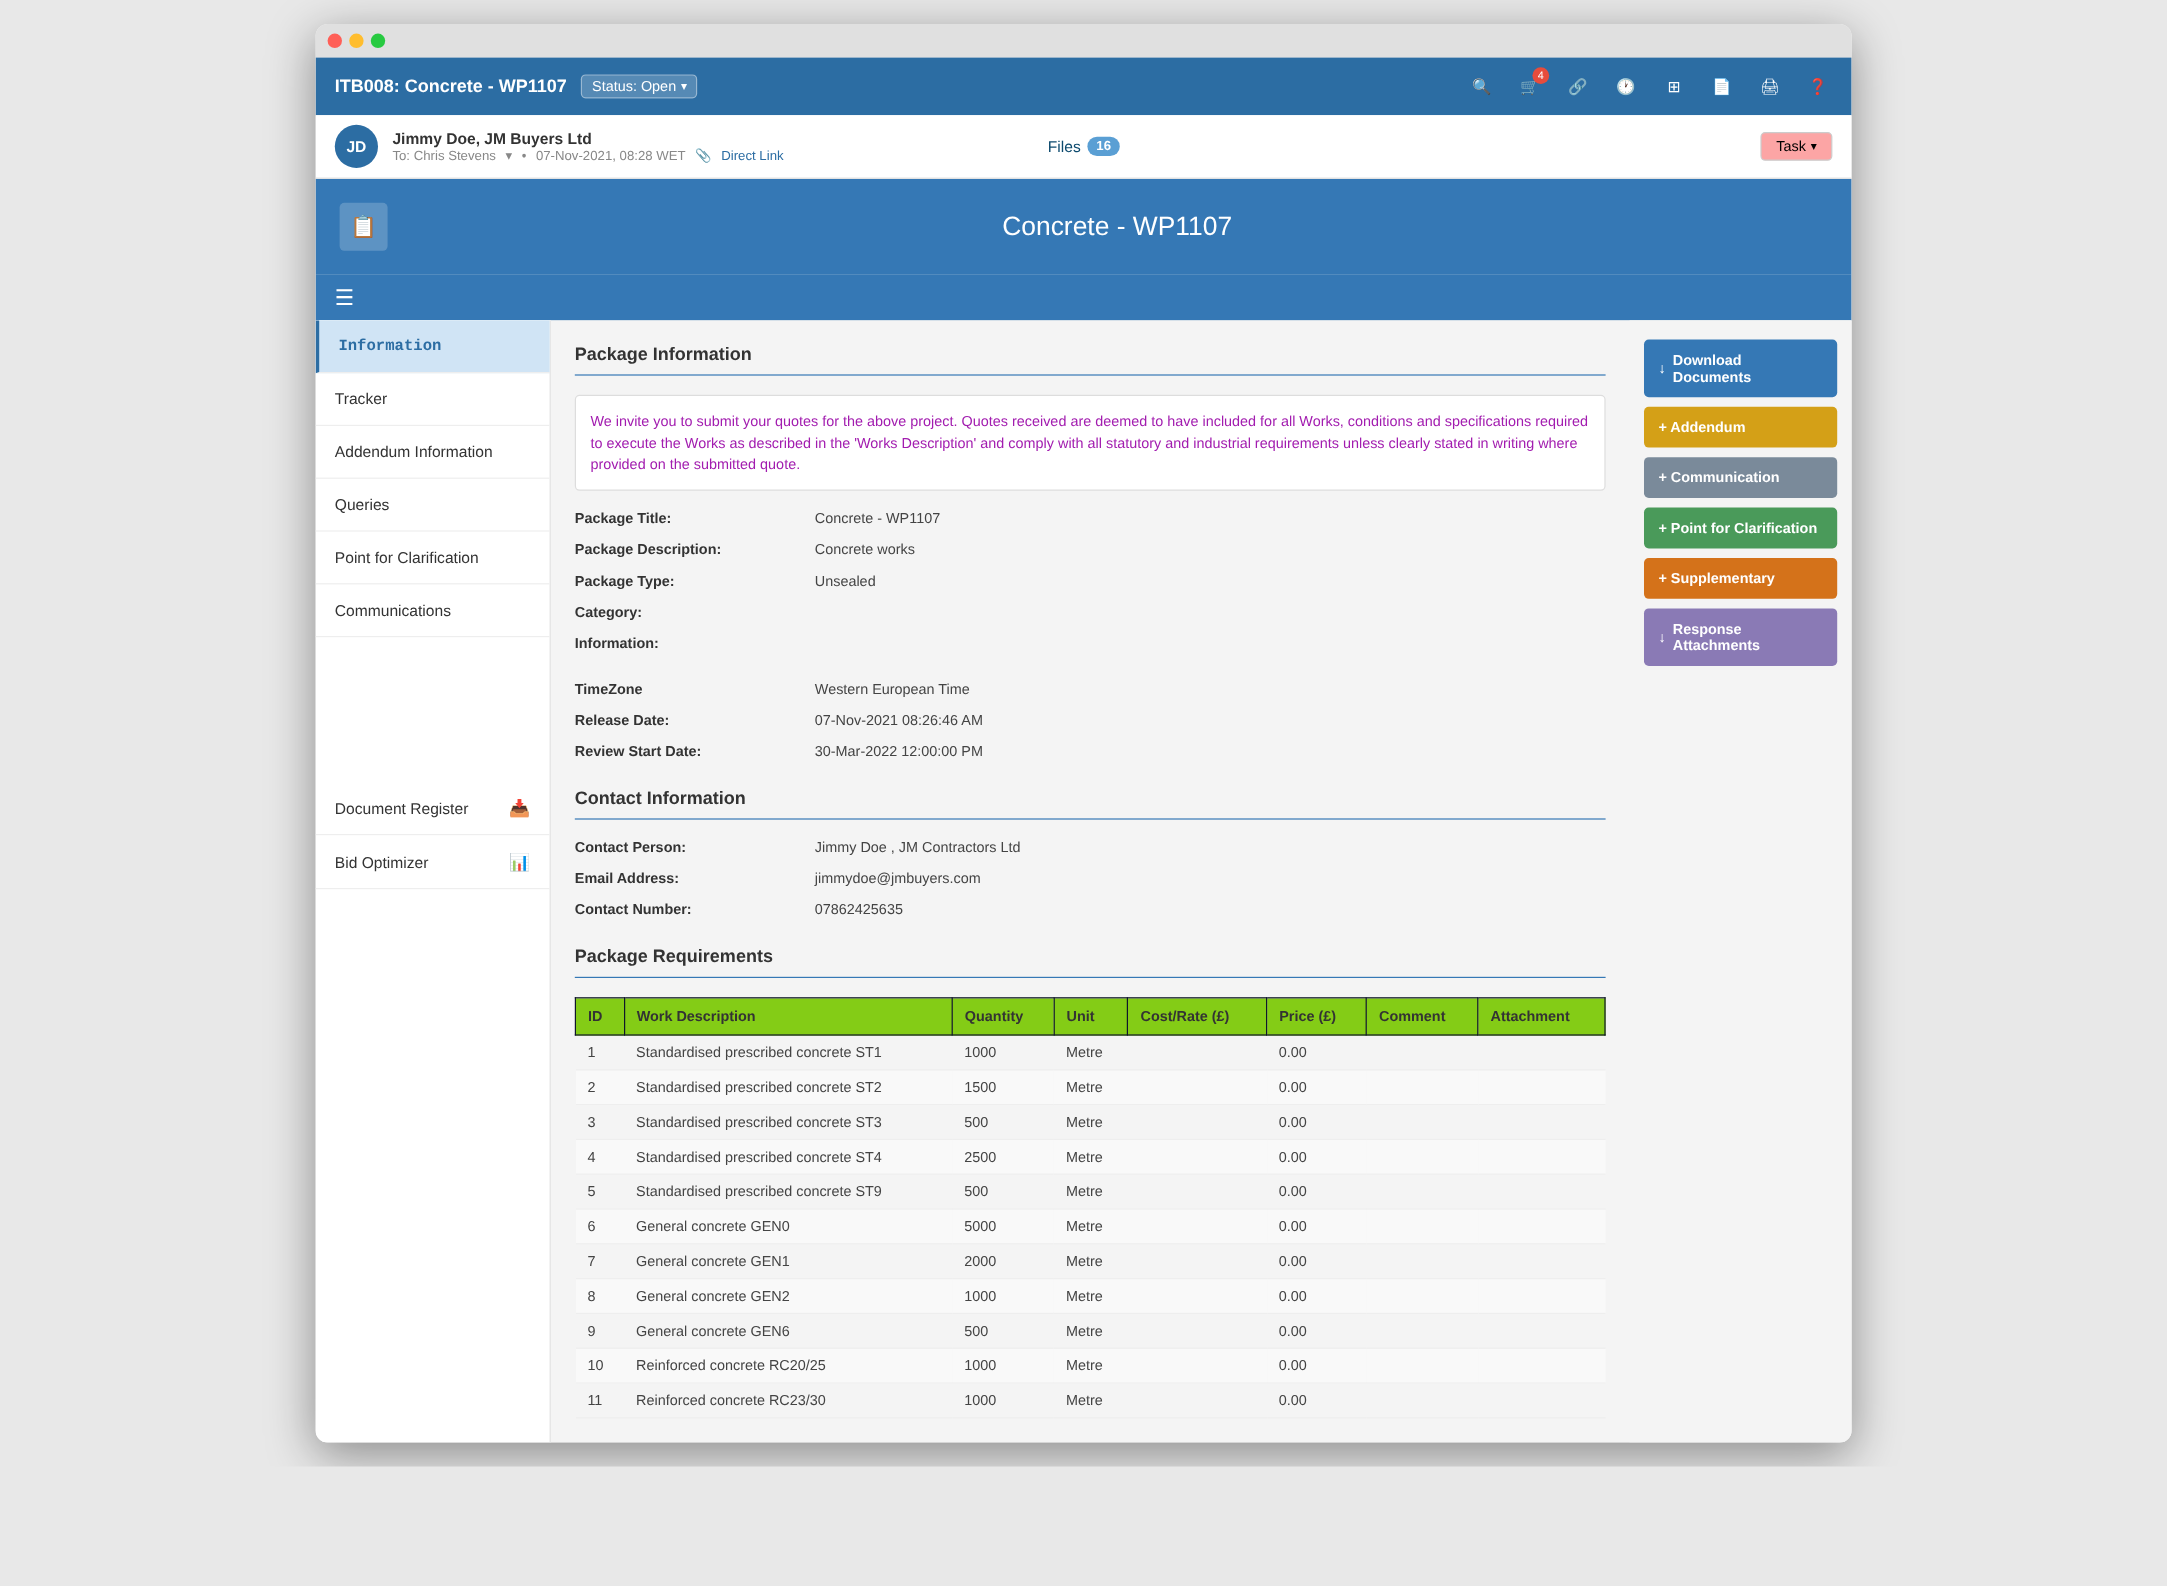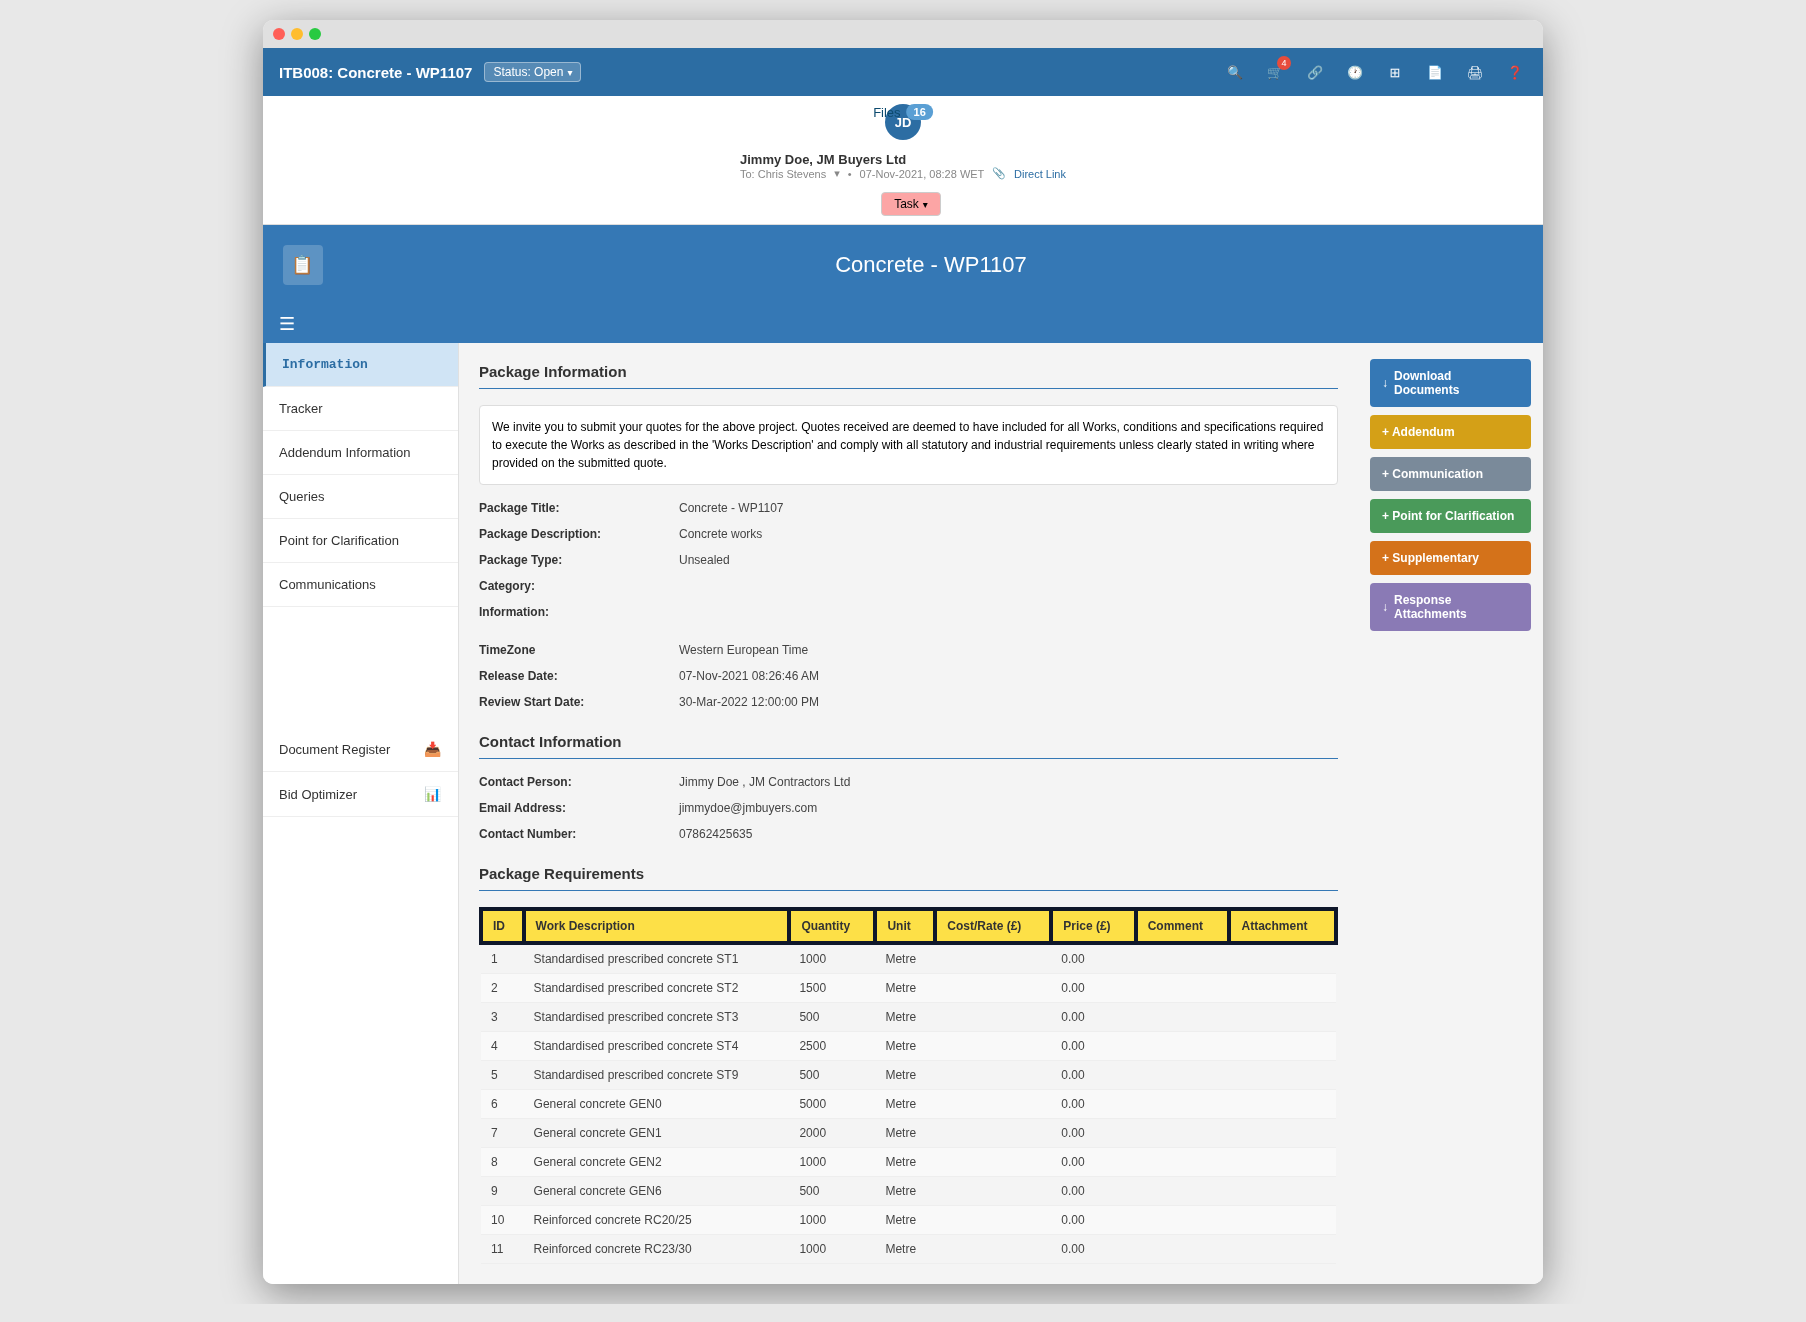--- a/index.html
+++ b/index.html
@@ -93,21 +93,20 @@
 
     
     .info-bar {
       background: white;
       border-bottom: 1px solid #ddd;
       display: flex;
       align-items: center;
       padding: 8px 16px;
       gap: 12px;
       position: relative;
-      flex-direction: column;
     }
     .avatar {
       width: 36px;
       height: 36px;
       background: #2c6da3;
       border-radius: 50%;
       display: flex;
       align-items: center;
       justify-content: center;
       color: white;
@@ -281,38 +280,38 @@
     .info-value {
       font-size: 12px;
       color: #444;
     }
     .description-box {
       background: white;
       border: 1px solid #ddd;
       border-radius: 4px;
       padding: 12px;
       font-size: 12px;
-      color: #000000;
+      color: #a21caf;
       line-height: 1.5;
       margin-bottom: 16px;
     }
 
     
     .package-table {
       width: 100%;
       border-collapse: collapse;
       font-size: 12px;
     }
     .package-table th {
-      background: #fde047;
+      background: #84cc16;
       padding: 8px 10px;
       text-align: left;
       font-weight: 600;
       color: #333;
-      border: 4px solid #0f172a;
+      border: 1px solid #0f172a;
     }
     .package-table td {
       padding: 7px 10px;
       border-bottom: 1px solid #eee;
       color: #444;
     }
     .package-table tr:nth-child(even) td { background: #f9f9f9; }
 
     .section-gap { margin-top: 24px; }
 

